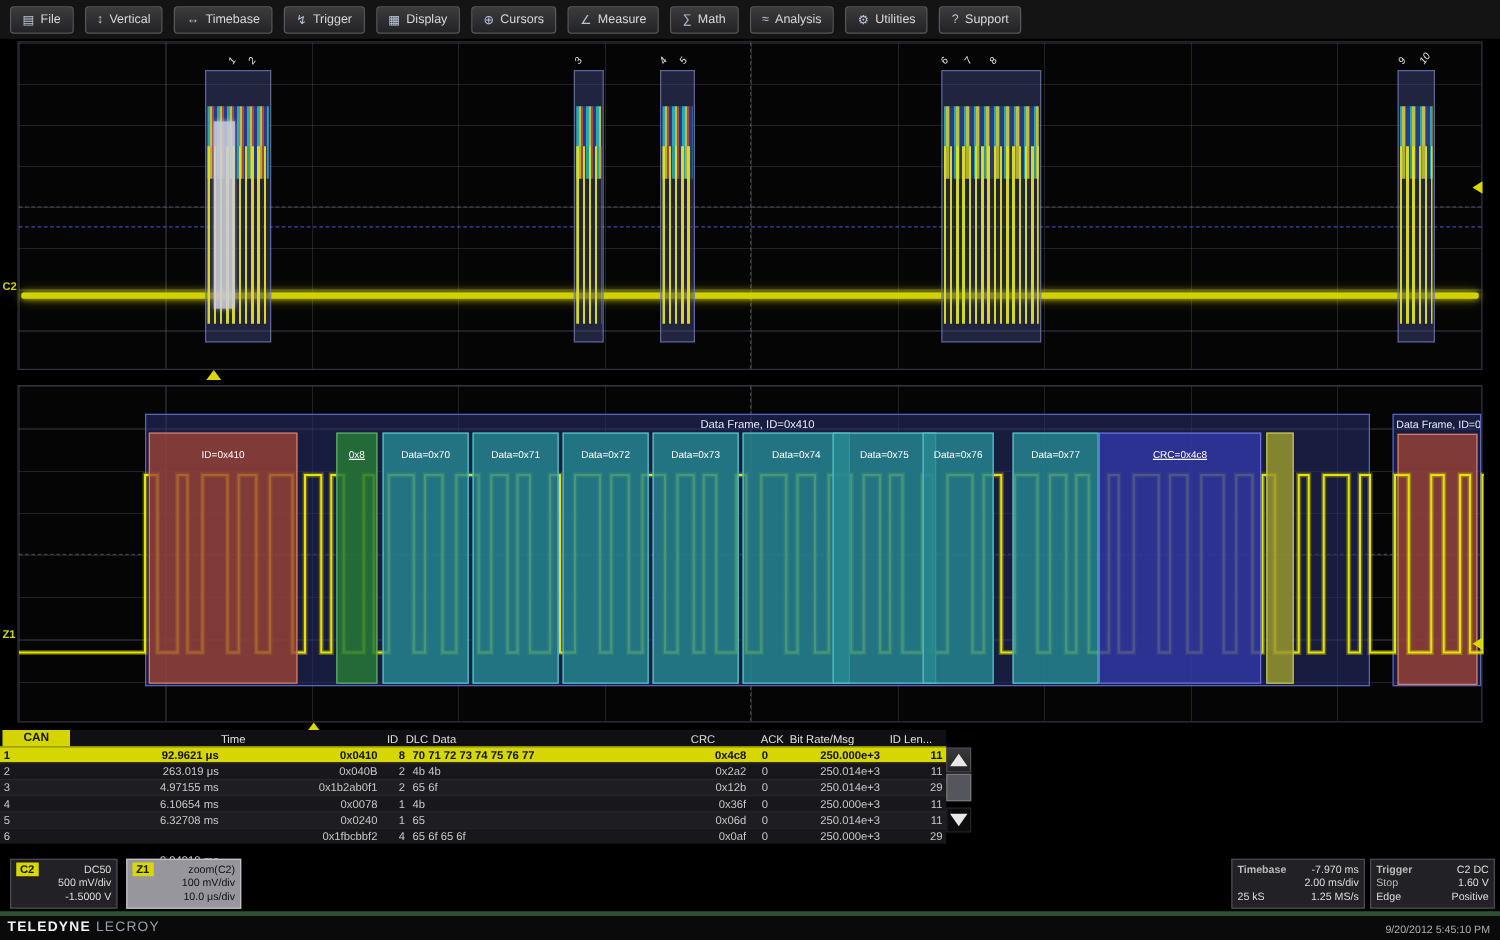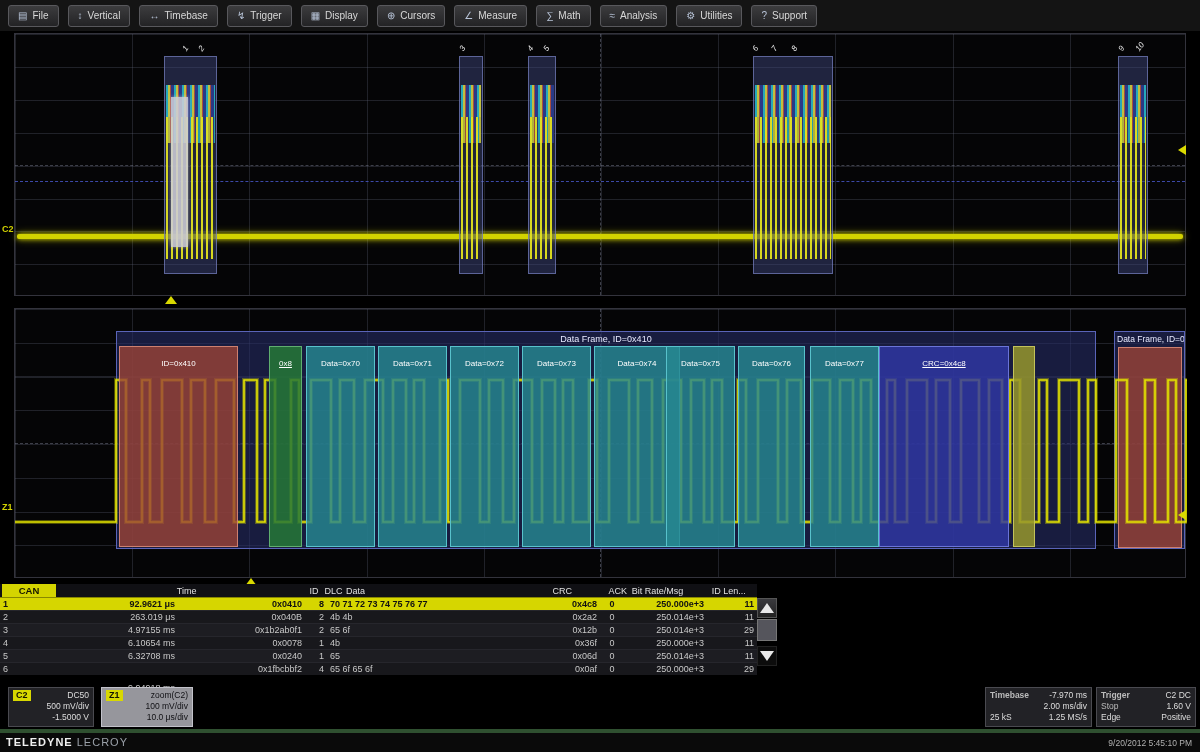--- a/index.html
+++ b/index.html
@@ -181,22 +181,22 @@
         <polyline points="0,213 101,213 101,71 111,71 111,213 127,213 127,71 135,71 135,213 147,213 147,71 167,71 167,213 176,213 176,71 190,71 190,213 201,213 201,71 219,71 219,213 229,213 229,71 242,71 242,213 250,213 250,71 260,71 260,213 276,213 276,71 284,71 284,213 296,213 296,71 316,71 316,213 325,213 325,71 339,71 339,213 350,213 350,71 368,71 368,213 378,213 378,71 391,71 391,213 399,213 399,71 409,71 409,213 425,213 425,71 433,71 433,213 445,213 445,71 465,71 465,213 474,213 474,71 488,71 488,213 499,213 499,71 517,71 517,213 527,213 527,71 540,71 540,213 548,213 548,71 558,71 558,213 574,213 574,71 582,71 582,213 594,213 594,71 614,71 614,213 623,213 623,71 637,71 637,213 648,213 648,71 666,71 666,213 676,213 676,71 689,71 689,213 697,213 697,71 707,71 707,213 723,213 723,71 731,71 731,213 743,213 743,71 763,71 763,213 772,213 772,71 786,71 786,213 797,213 797,71 815,71 815,213 825,213 825,71 838,71 838,213 846,213 846,71 856,71 856,213 872,213 872,71 880,71 880,213 892,213 892,71 912,71 912,213 921,213 921,71 935,71 935,213 946,213 946,71 964,71 964,213 974,213 974,71 987,71 987,213 995,213 995,71 1005,71 1005,213 1018,213 1018,213 1024,213 1024,71 1032,71 1032,213 1044,213 1044,71 1064,71 1064,213 1073,213 1073,71 1081,71 1081,213 1101,213 1101,71 1112,71 1112,213 1130,213 1130,71 1140,71 1140,213 1153,213 1153,71 1161,71 1161,213 1171,213 1171,71 1176,71 1176,213 1172,213" fill="none" stroke="rgba(220,220,0,0.35)" stroke-width="4"></polyline>
         <polyline points="0,213 101,213 101,71 111,71 111,213 127,213 127,71 135,71 135,213 147,213 147,71 167,71 167,213 176,213 176,71 190,71 190,213 201,213 201,71 219,71 219,213 229,213 229,71 242,71 242,213 250,213 250,71 260,71 260,213 276,213 276,71 284,71 284,213 296,213 296,71 316,71 316,213 325,213 325,71 339,71 339,213 350,213 350,71 368,71 368,213 378,213 378,71 391,71 391,213 399,213 399,71 409,71 409,213 425,213 425,71 433,71 433,213 445,213 445,71 465,71 465,213 474,213 474,71 488,71 488,213 499,213 499,71 517,71 517,213 527,213 527,71 540,71 540,213 548,213 548,71 558,71 558,213 574,213 574,71 582,71 582,213 594,213 594,71 614,71 614,213 623,213 623,71 637,71 637,213 648,213 648,71 666,71 666,213 676,213 676,71 689,71 689,213 697,213 697,71 707,71 707,213 723,213 723,71 731,71 731,213 743,213 743,71 763,71 763,213 772,213 772,71 786,71 786,213 797,213 797,71 815,71 815,213 825,213 825,71 838,71 838,213 846,213 846,71 856,71 856,213 872,213 872,71 880,71 880,213 892,213 892,71 912,71 912,213 921,213 921,71 935,71 935,213 946,213 946,71 964,71 964,213 974,213 974,71 987,71 987,213 995,213 995,71 1005,71 1005,213 1018,213 1018,213 1024,213 1024,71 1032,71 1032,213 1044,213 1044,71 1064,71 1064,213 1073,213 1073,71 1081,71 1081,213 1101,213 1101,71 1112,71 1112,213 1130,213 1130,71 1140,71 1140,213 1153,213 1153,71 1161,71 1161,213 1171,213 1171,71 1176,71 1176,213 1172,213" fill="none" stroke="#e4e400" stroke-width="1.6"></polyline>
       </svg>
   <div class="fld f-id" style="left: 104px; width: 119px;">ID=0x410</div>
       <div class="fld f-dlc" style="left: 254px; width: 33px; text-decoration: underline;">0x8</div>
       <div class="fld f-data" style="left: 291px; width: 69px;">Data=0x70</div>
       <div class="fld f-data" style="left: 363px; width: 69px;">Data=0x71</div>
       <div class="fld f-data" style="left: 435px; width: 69px;">Data=0x72</div>
       <div class="fld f-data" style="left: 507px; width: 69px;">Data=0x73</div>
       <div class="fld f-data" style="left: 579px; width: 86px;">Data=0x74</div>
-      <div class="fld f-data" style="left: 651px; width: 69px;">Data=0x75</div>
-      <div class="fld f-data" style="left: 723px; width: 67px;">Data=0x76</div>
+      <div class="fld f-data" style="left: 651px; width: 83px;">Data=0x75</div>
+      <div class="fld f-data" style="left: 723px; width: 57px;">Data=0x76</div>
       <div class="fld f-data" style="left: 795px; width: 69px;">Data=0x77</div>
       <div class="fld f-crc" style="left: 864px; width: 130px; text-decoration: underline;">CRC=0x4c8</div>
       <div class="fld f-stuff" style="left: 998px; width: 22px;"></div>
     </div>
   <div class="edge-label" style="left:2px;top:502px;">Z1</div>
   <div class="abs tri-up" style="left:245px;top:578px;"></div>
   <div class="abs tri-left" style="left:1178px;top:510px;"></div>
 
   <div id="decode-table">
     <div class="t-head">

